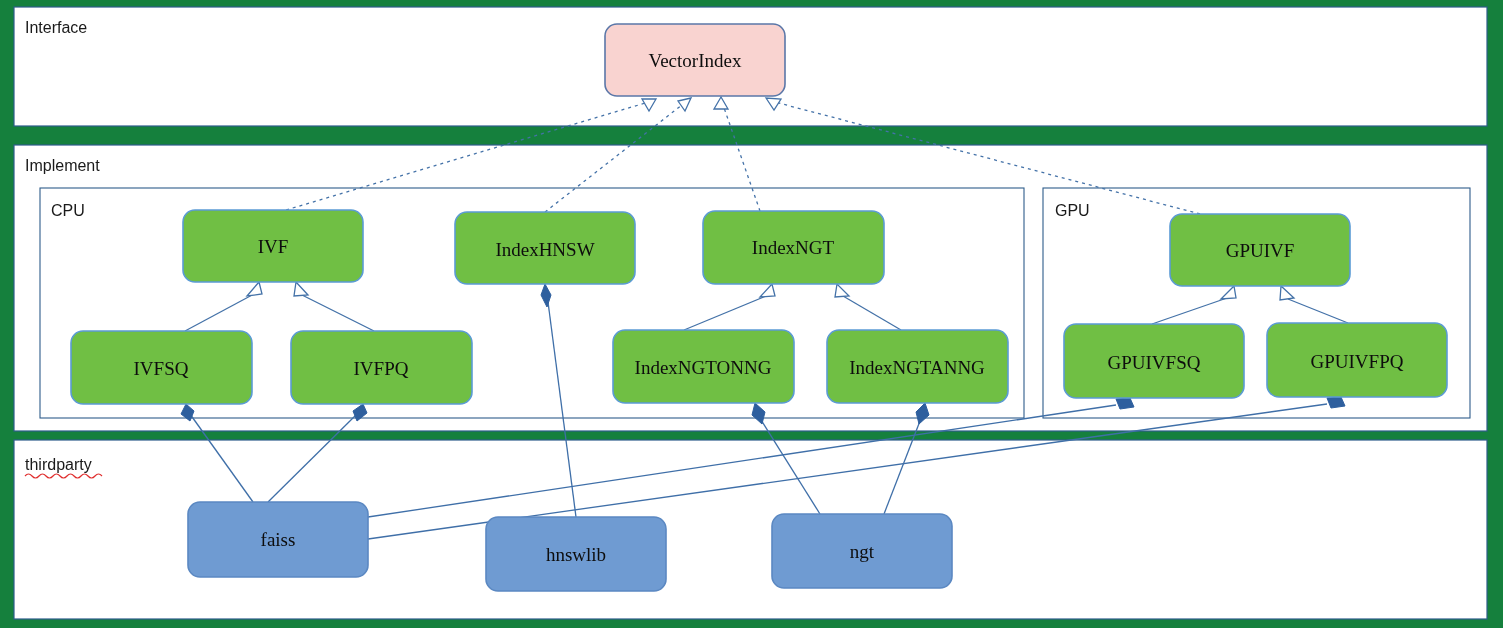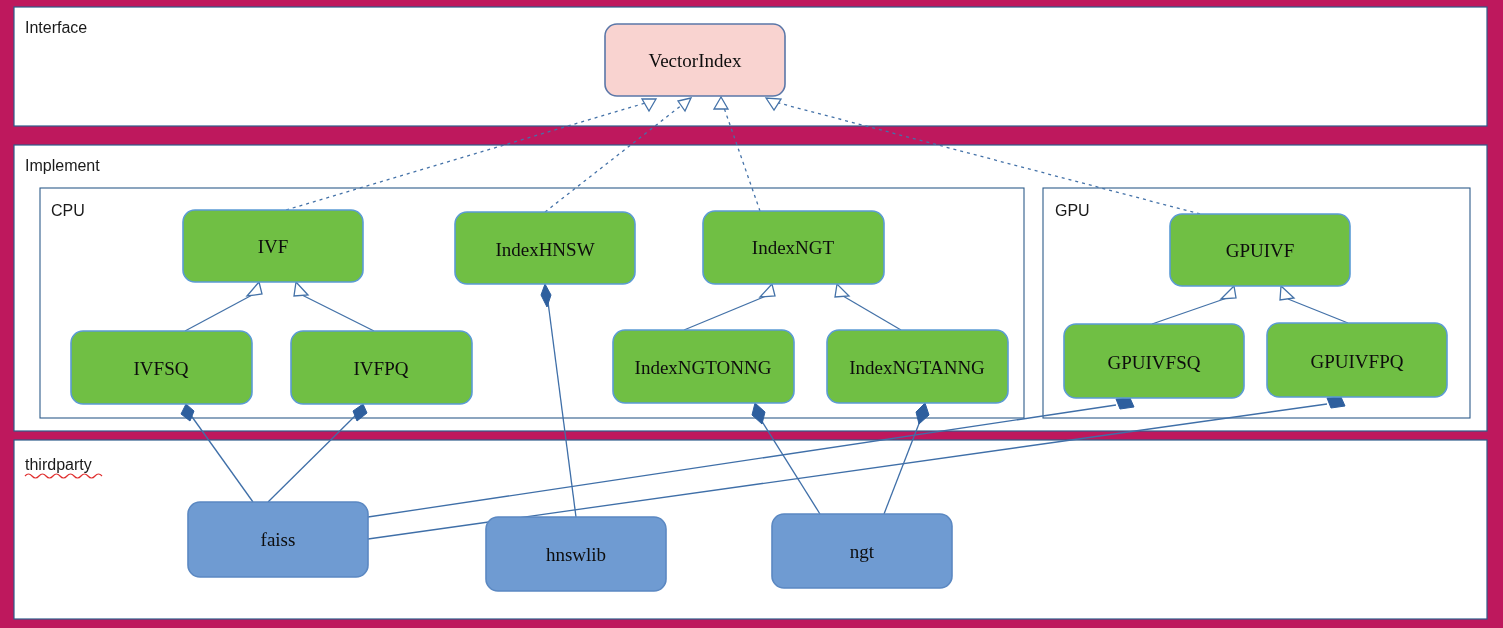--- a/index.html
+++ b/index.html
@@ -1,17 +1,17 @@
 <!DOCTYPE html>
 <html><head>
 <meta charset="utf-8">
 <style>
   html,body{margin:0;padding:0;background:#ffffff;}
   body{font-family:"Liberation Sans",sans-serif;}
-  #stage{position:relative;width:1503px;height:628px;background:#be185d;overflow:hidden;}
+  #stage{position:relative;width:1503px;height:628px;background:#15803d;overflow:hidden;}
   svg{position:absolute;left:0;top:0;width:1503px;height:628px;}
   .pkg-label{font-family:"Liberation Sans",sans-serif;font-size:16px;fill:#1a1a1a;}
   .node-label{font-family:"Liberation Serif",serif;font-size:19px;fill:#0d0d0d;}
   .pkg-rect{fill:#ffffff;stroke:#2e5c8a;stroke-width:1.2;}
   .pkg-rect-inner{fill:#ffffff;stroke:#2e5c8a;stroke-width:1.1;}
   .node-green{fill:#70bf44;stroke:#5b9bd5;stroke-width:1.6;}
   .node-pink{fill:#f9d3d0;stroke:#5b77a8;stroke-width:1.6;}
   .node-blue{fill:#6f9bd2;stroke:#5b88c2;stroke-width:1.6;}
   .edge-gen{fill:none;stroke:#4472a8;stroke-width:1.3;}
   .edge-real{fill:none;stroke:#4472a8;stroke-width:1.3;stroke-dasharray:3 4;}

